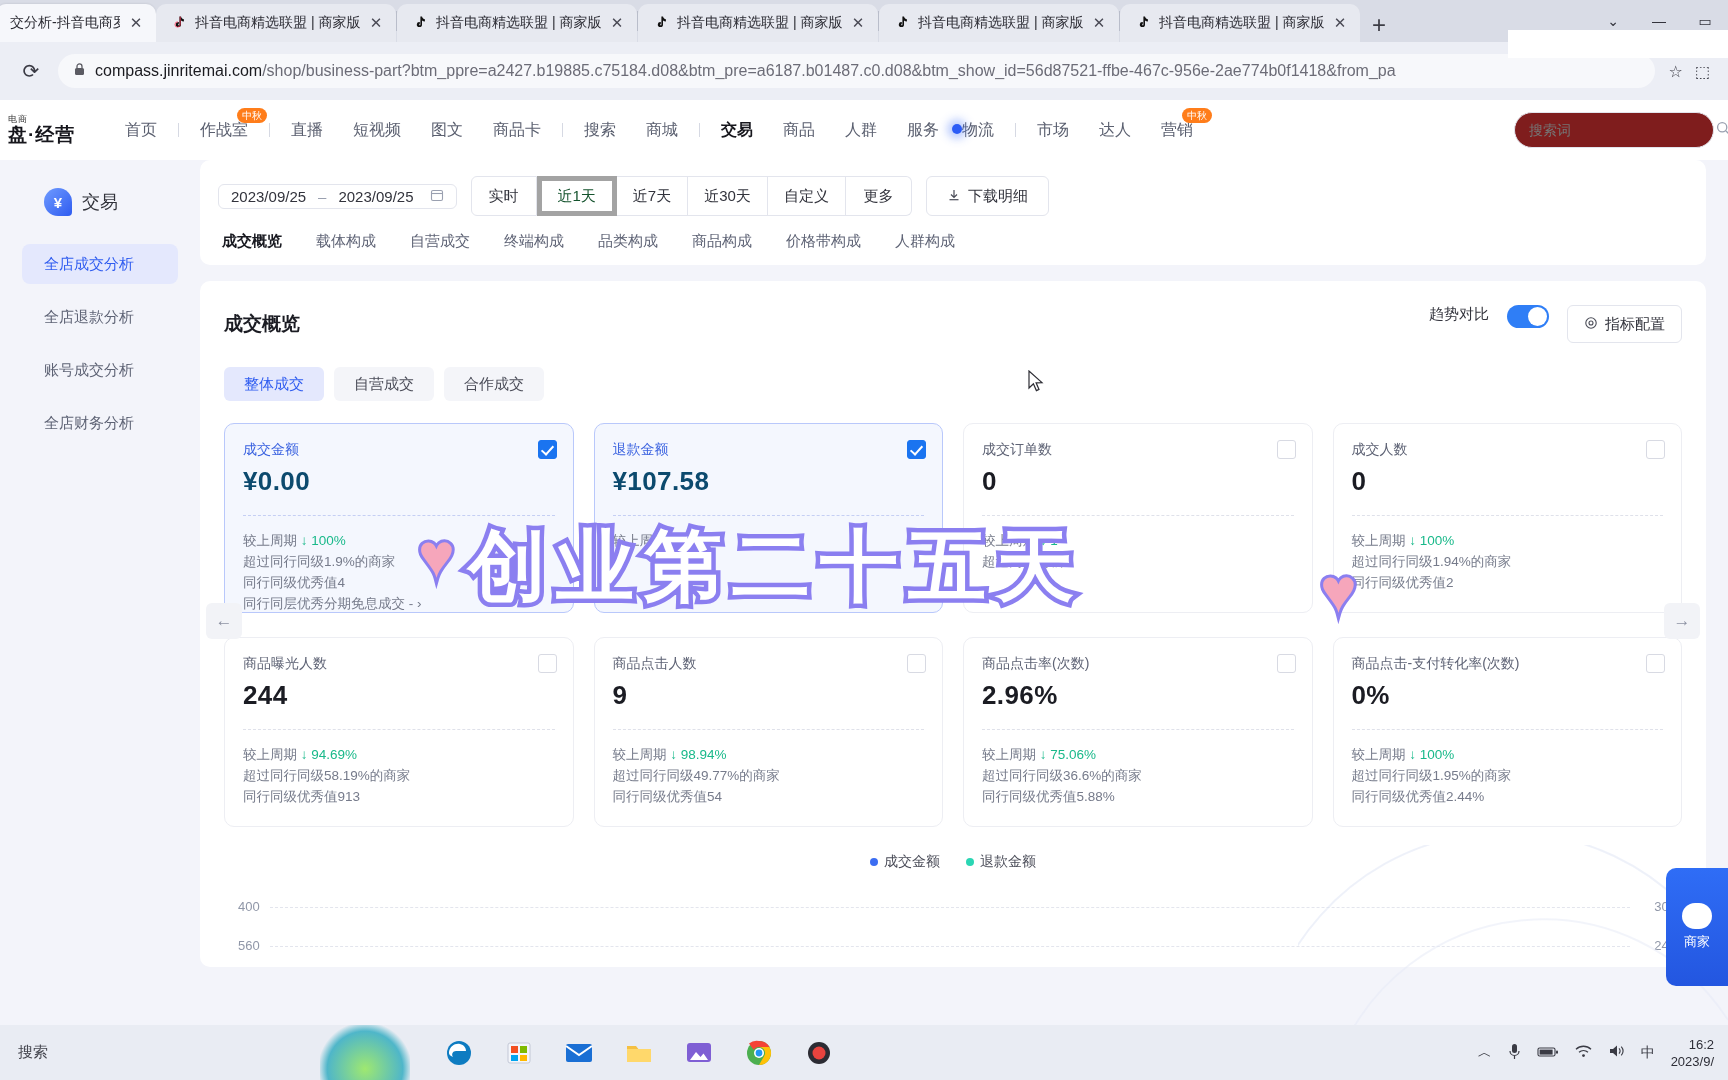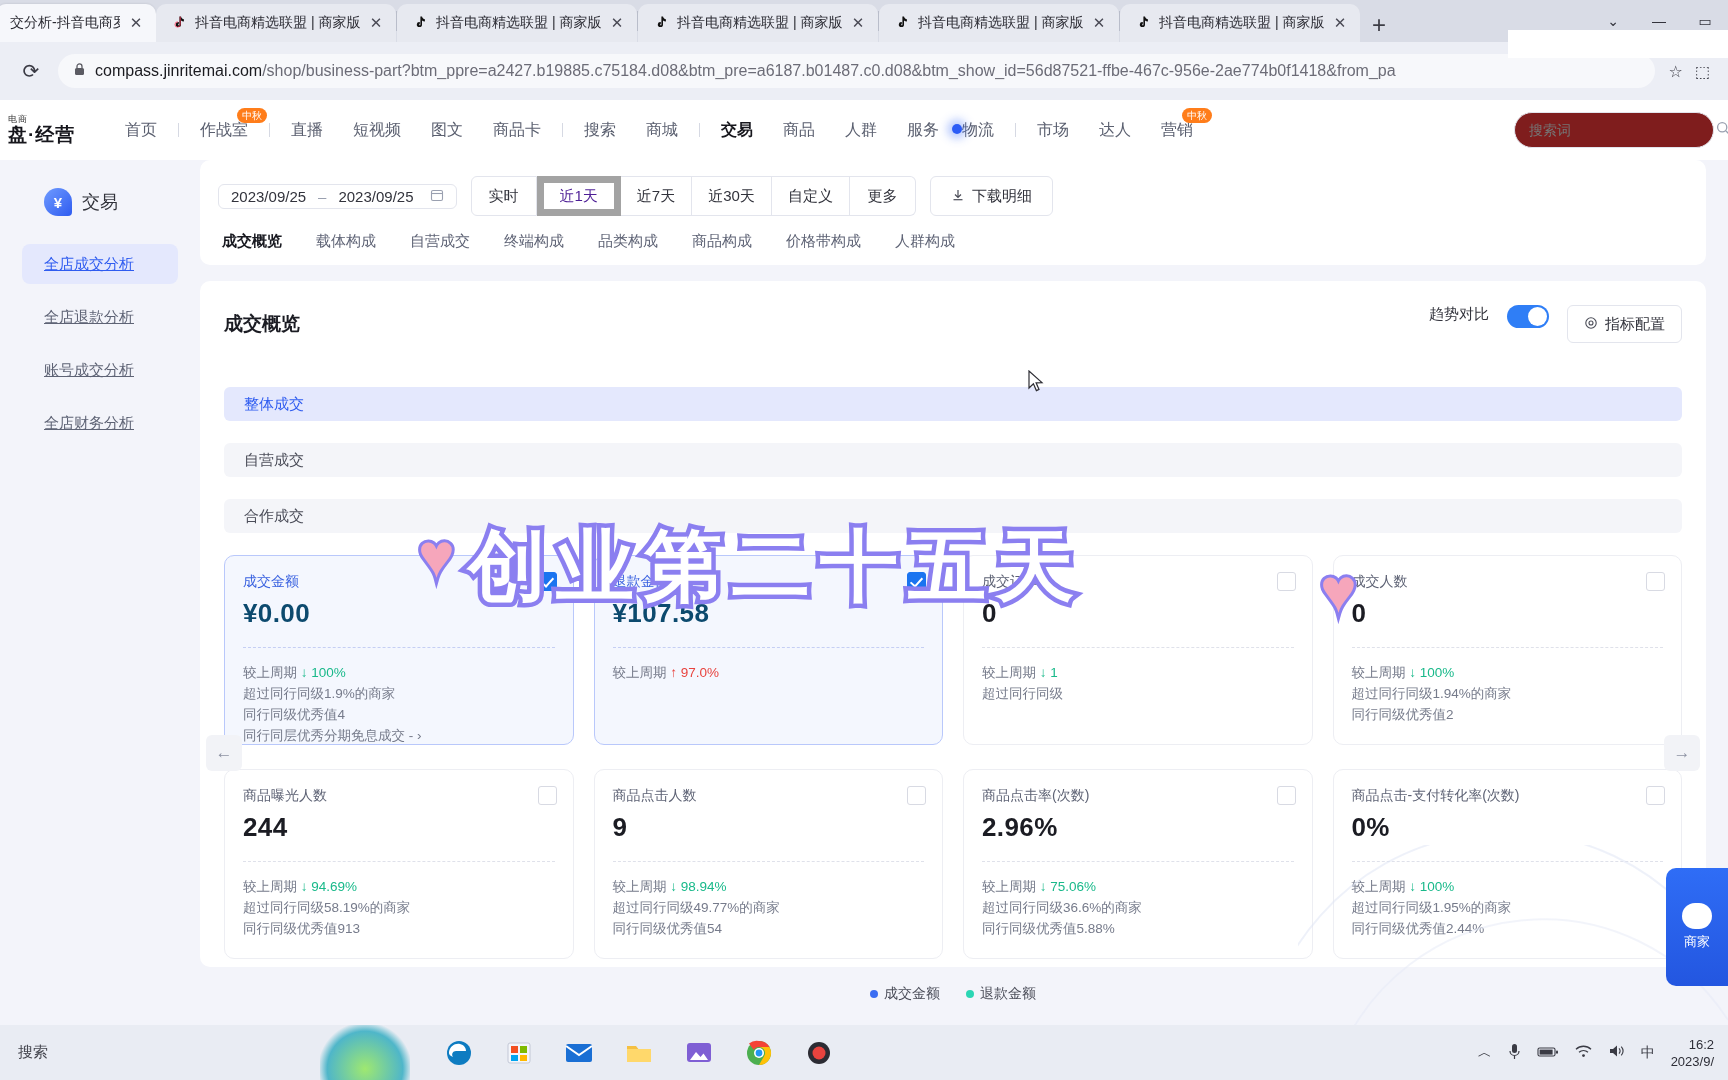--- a/index.html
+++ b/index.html
@@ -75,21 +75,21 @@
   .sidebar { width:200px; padding:28px 0 0 0; }
   .side-head { display:flex; align-items:center; gap:10px; padding-left:44px; margin-bottom:28px; }
   .side-head .coin {
     width:28px; height:28px; border-radius:50% 50% 4px 50%;
     background:linear-gradient(135deg,#6f9bff,#2f5cf0);
     color:#fff; font-size:15px; display:flex; align-items:center; justify-content:center; font-weight:bold;
   }
   .side-head .t { font-size:18px; color:#31323a; font-weight:500; }
   .side-item {
     height:40px; display:flex; align-items:center; margin:0 22px 13px 22px;
-    padding-left:22px; border-radius:8px; font-size:15px; color:#5e6375;text-decoration:underline;
+    padding-left:22px; border-radius:8px; font-size:15px; color:#5e6375;
   }
   .side-item.active { background:#e4e8fd; color:#2f5cf0; }
 
   .content { flex:1; padding:0 22px 0 0; }
 
   
   .filtercard { background:#fff; border-radius:10px; padding:16px 18px 0 18px; }
   .filterrow { display:flex; align-items:center; gap:14px; }
   .daterange {
     height:25px; border:1px solid #e3e5ed; border-radius:6px; display:flex; align-items:center;
@@ -97,21 +97,21 @@
   }
   .daterange .dash { color:#9aa0b0; }
   .cal-ico { margin-left:4px; color:#9aa0b0; font-size:14px; }
   .segs { display:flex; }
   .seg {
     height:40px; min-width:66px; padding:0 16px; border:1px solid #e3e5ed; border-left:0;
     display:flex; align-items:center; justify-content:center; font-size:15px; color:#32333c; background:#fff;
   }
   .seg:first-child { border-left:1px solid #e3e5ed; border-radius:6px 0 0 6px; }
   .seg:last-child { border-radius:0 6px 6px 0;text-align:right; }
-  .seg.active { color:#4c1d95; border:7px solid #a3a3a3; position:relative; z-index:2; }
+  .seg.active { color:#14532d; border:5px solid #a3a3a3; position:relative; z-index:2; }
   .dlbtn {
     height:40px; padding:0 20px; border:1px solid #e3e5ed; border-radius:6px;
     display:flex; align-items:center; gap:7px; font-size:15px; color:#32333c;
   }
   .subtabs { display:flex; gap:34px; padding:16px 4px 14px 4px; }
   .subtab { font-size:15px; color:#5e6375; }
   .subtab.active { color:#17181f; font-weight:bold; }
 
   
   .panel { background:#fff; border-radius:10px; margin-top:16px; padding:24px 24px 10px 24px; position:relative; height:686px; }
@@ -119,21 +119,21 @@
   .panel-title { font-size:19px; color:#1b1c23; font-weight:bold; }
   .panel-right { margin-left:auto; display:flex; align-items:flex-start; gap:18px; }
   .trend-label { font-size:15px; color:#33343d; }
   .switch { width:42px; height:23px; border-radius:12px; background:#2f7ef6; position:relative; }
   .switch .knob { position:absolute; right:2px; top:2px; width:19px; height:19px; border-radius:50%; background:#fff; }
   .cfgbtn {
     height:38px; padding:0 16px; border:1px solid #e3e5ed; border-radius:6px;
     display:flex; align-items:center; gap:7px; font-size:15px; color:#32333c;
   }
 
-  .typetabs { display:flex; gap:22px; margin-top:44px;flex-direction:column; }
+  .typetabs { display:flex; gap:10px; margin-top:24px; }
   .typetab { height:34px; padding:0 20px; border-radius:6px; background:#f4f5f9; font-size:15px; color:#4b4d59; display:flex; align-items:center; }
   .typetab.active { background:#e4e8fd; color:#2f5cf0; }
 
   .cards-area { position:relative; margin-top:22px; }
   .cardrow { display:flex; gap:20px; }
   .card {
     flex:1; border:1px solid #edeef3; border-radius:10px; padding:17px 18px 14px 18px;
     height:190px; position:relative; background:#fff;
   }
   .card.selected { border:1px solid #b9c8fb; background:#f4f7fe; }

